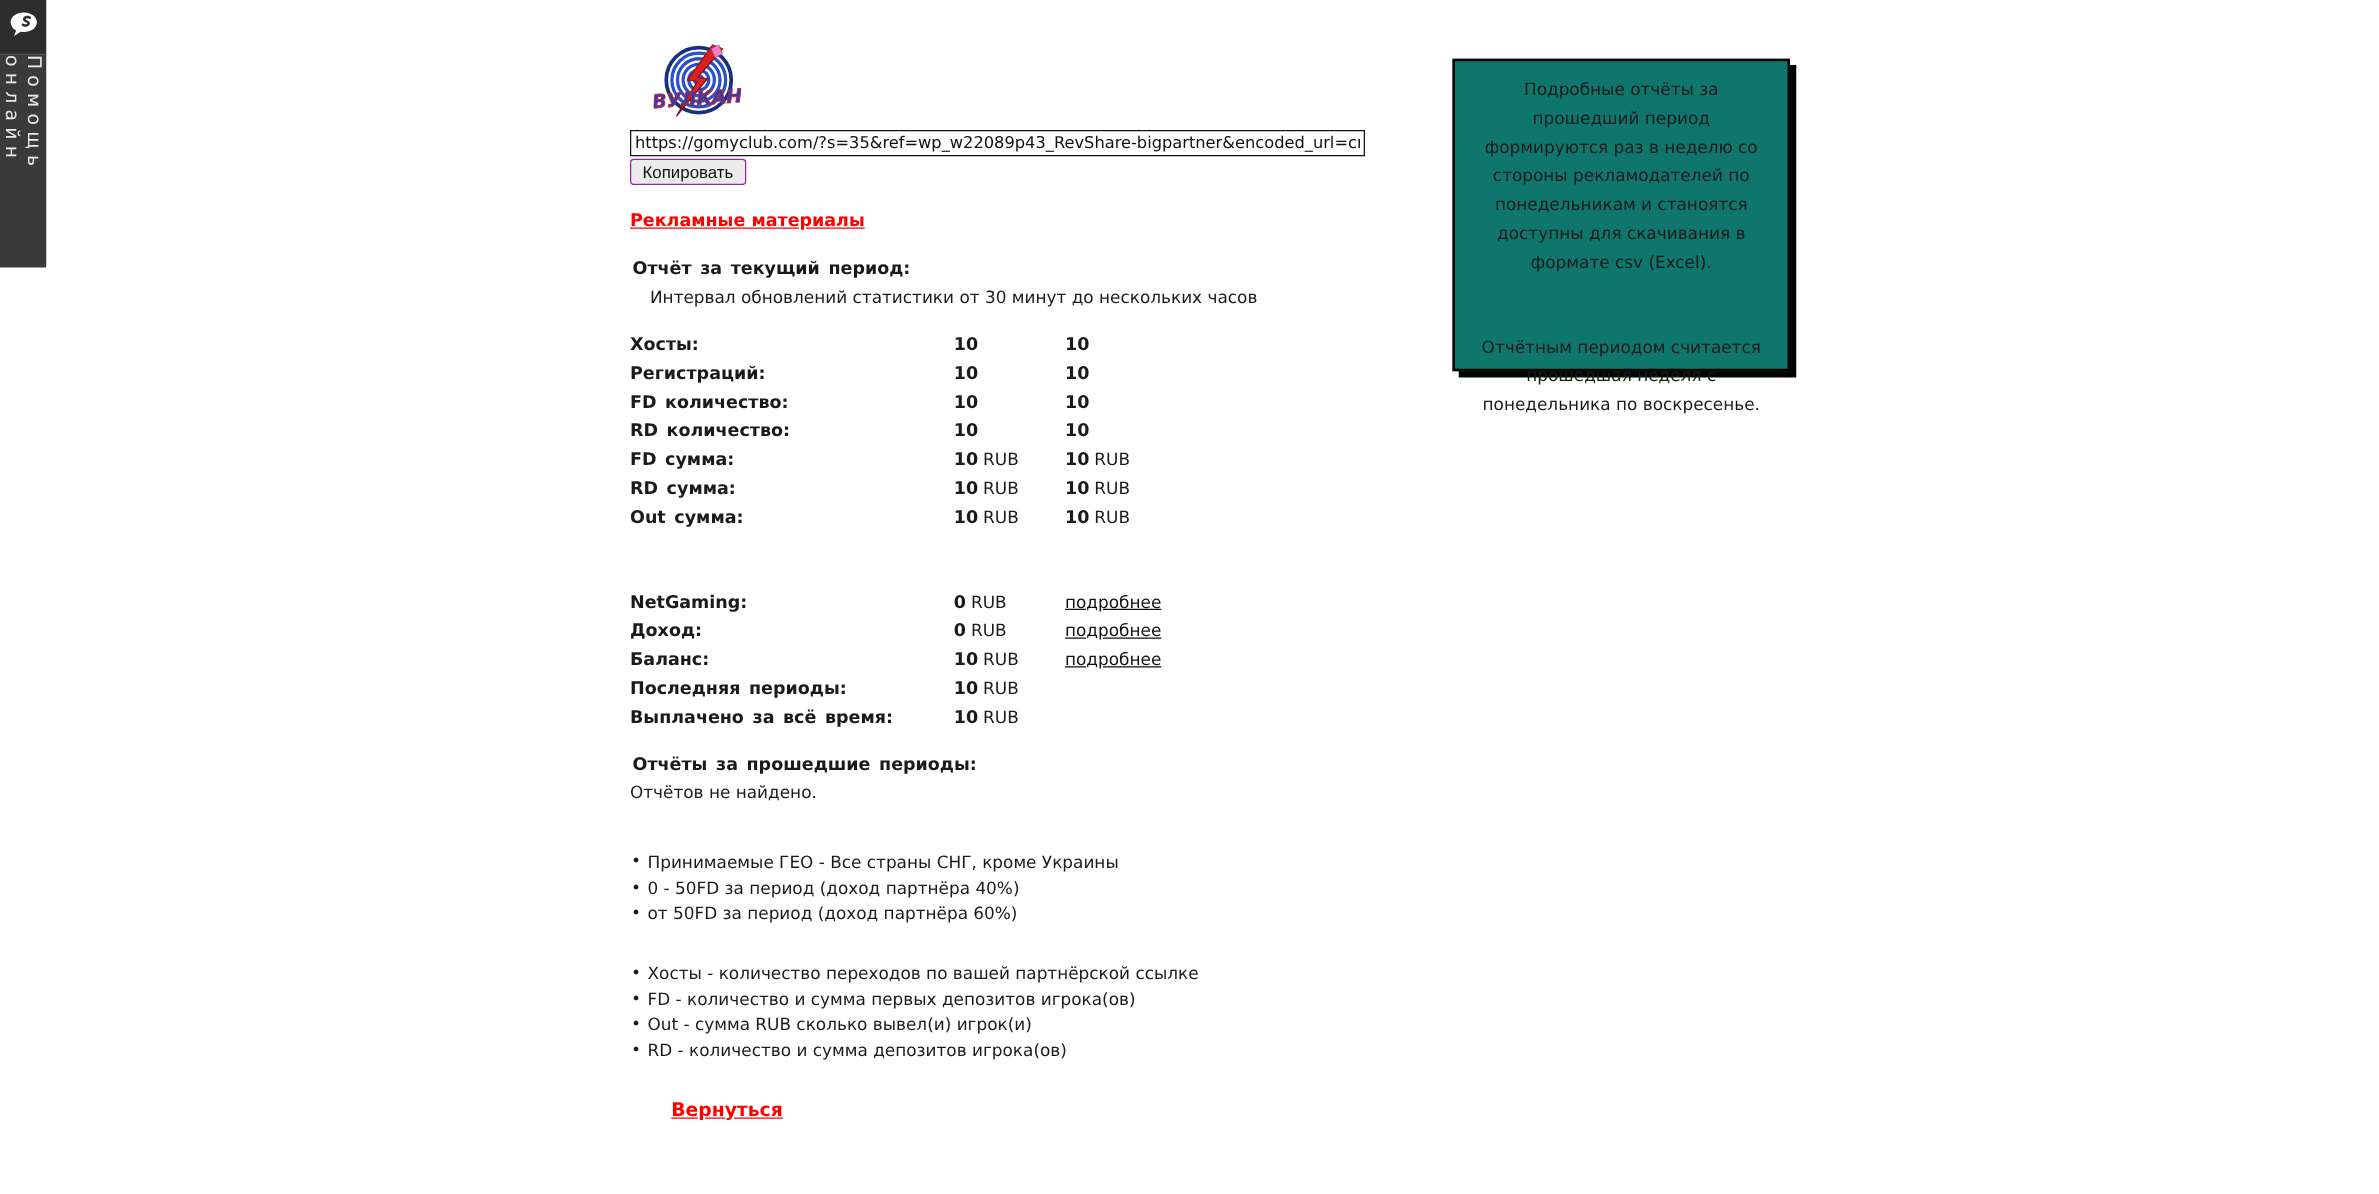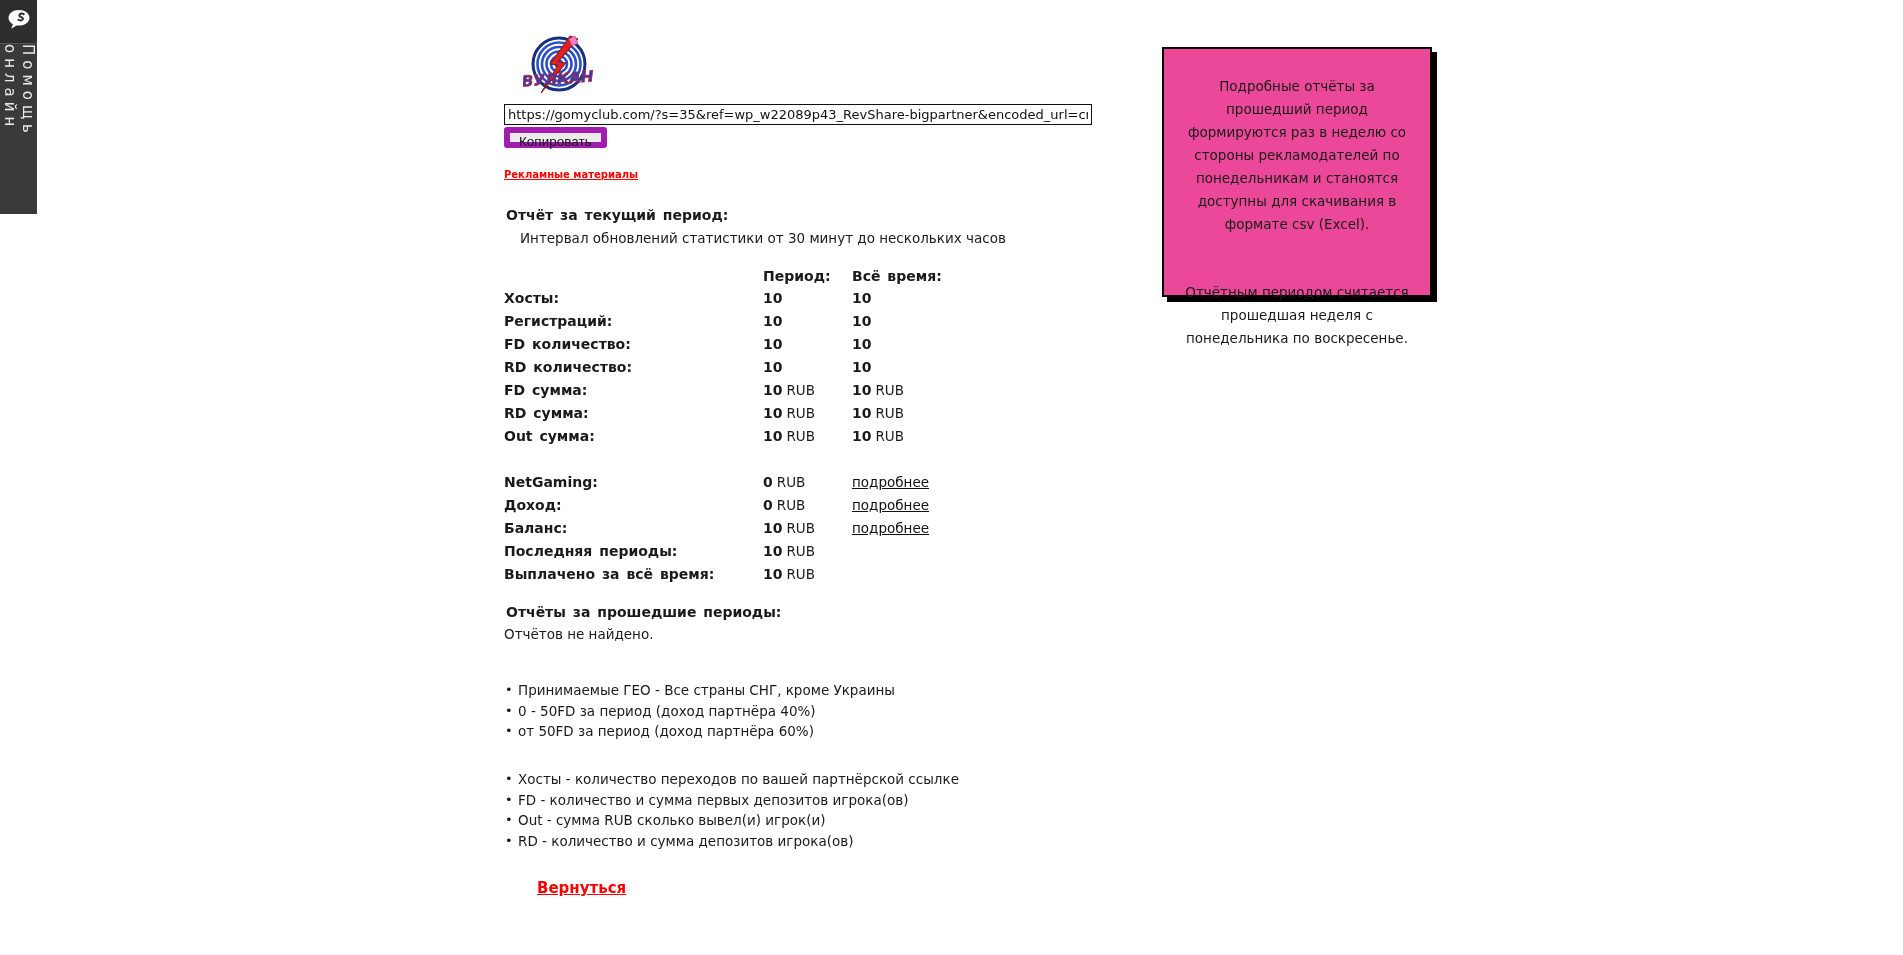--- a/index.html
+++ b/index.html
@@ -18,24 +18,24 @@
 
   
   #logo { left:523px; top:33px; width:70px; height:64px; }
 
   
   #url-input { left:504px; top:104px; width:588px; height:21px; border:1px solid #111;
                background:#fff; font-family:"DejaVu Sans", sans-serif; font-size:13px;
                padding:0 3px; color:#111; }
   #copy-btn { left:504px; top:127px; height:21px; padding:1px 9px 2px;
               font-family:"Liberation Sans", sans-serif; font-size:13.5px;
-              background:#ececec; border:6px solid #a21caf; border-radius:3px; color:#111; }
+              background:#ececec; border:1px solid #a21caf; border-radius:3px; color:#111; }
 
   a.red-link { color:#ff0000; font-weight:bold; text-decoration:underline; cursor:pointer; }
-  #promo-link { left:504px; top:169px; font-size:10px; }
+  #promo-link { left:504px; top:169px; font-size:14px; }
   #back-link  { left:504px; top:879px; font-size:15px;margin-left:33px; }
 
   .h-bold { font-weight:bold; font-size:14px; word-spacing:2px; }
   #report-heading { left:506px; top:207px; }
   #interval-note  { left:504px; top:230px; font-size:13.5px;margin-left:16px; }
 
   
   .grid-row { display:grid; grid-template-columns:259px 89px 160px; align-items:start; }
   #stats { left:504px; top:268px; width:520px; }
   #stats .grid-row { height:23px; }
@@ -52,22 +52,22 @@
   #past-empty { font-weight:normal; font-size:13.5px; word-spacing:0; margin-top:6px; margin-left:-2px; }
 
   
   ul.notes { list-style:none; font-size:13.5px; }
   ul.notes li { line-height:20.5px; padding-left:14px; position:relative; }
   ul.notes li::before { content:"•"; position:absolute; left:1px; font-size:13px; }
   #list1 { left:504px; top:680px; }
   #list2 { left:504px; top:769px; }
 
   
-  #info-box { left:1162px; top:47px; width:270px; height:250px; background:#ec4899;
-              border:2px solid #000; box-shadow:5px 5px 0 #000; padding:26px 16px 0;
+  #info-box { left:1162px; top:47px; width:270px; height:250px; background:#0f766e;
+              border:2px solid #000; box-shadow:5px 5px 0 #000; padding:12px 16px 0;
               text-align:center; font-size:13.5px; line-height:23px; }
   #info-box .p1 { margin-bottom:45px; }
 </style>
 </head>
 <body>
 
 <div id="chat-tab" class="abs">
   <div id="chat-icon-box">
     <span>
       <svg width="24" height="21" viewBox="0 0 24 21">
@@ -99,25 +99,20 @@
 
 <input id="url-input" class="abs" type="text" value="https://gomyclub.com/?s=35&amp;ref=wp_w22089p43_RevShare-bigpartner&amp;encoded_url=cmVnaXN0" style="">
 <button id="copy-btn" class="abs">Копировать</button>
 
 <a id="promo-link" class="abs red-link">Рекламные материалы</a>
 
 <div id="report-heading" class="abs h-bold">Отчёт за текущий период:</div>
 <div id="interval-note" class="abs">Интервал обновлений статистики от 30 минут до нескольких часов</div>
 
 <div id="stats" class="abs">
-  <div class="grid-row hdr">
-    <span></span>
-    <span class="cell-label">Период:</span>
-    <span class="cell-label">Всё время:</span>
-  </div>
   <div>
   <div class="grid-row">
     <span class="cell-label">Хосты:</span>
     <span class="cell-val"><b>10</b></span>
     <span class="cell-val"><b>10</b></span>
   </div>
 
   <div class="grid-row">
     <span class="cell-label">Регистраций:</span>
     <span class="cell-val"><b>10</b></span>

